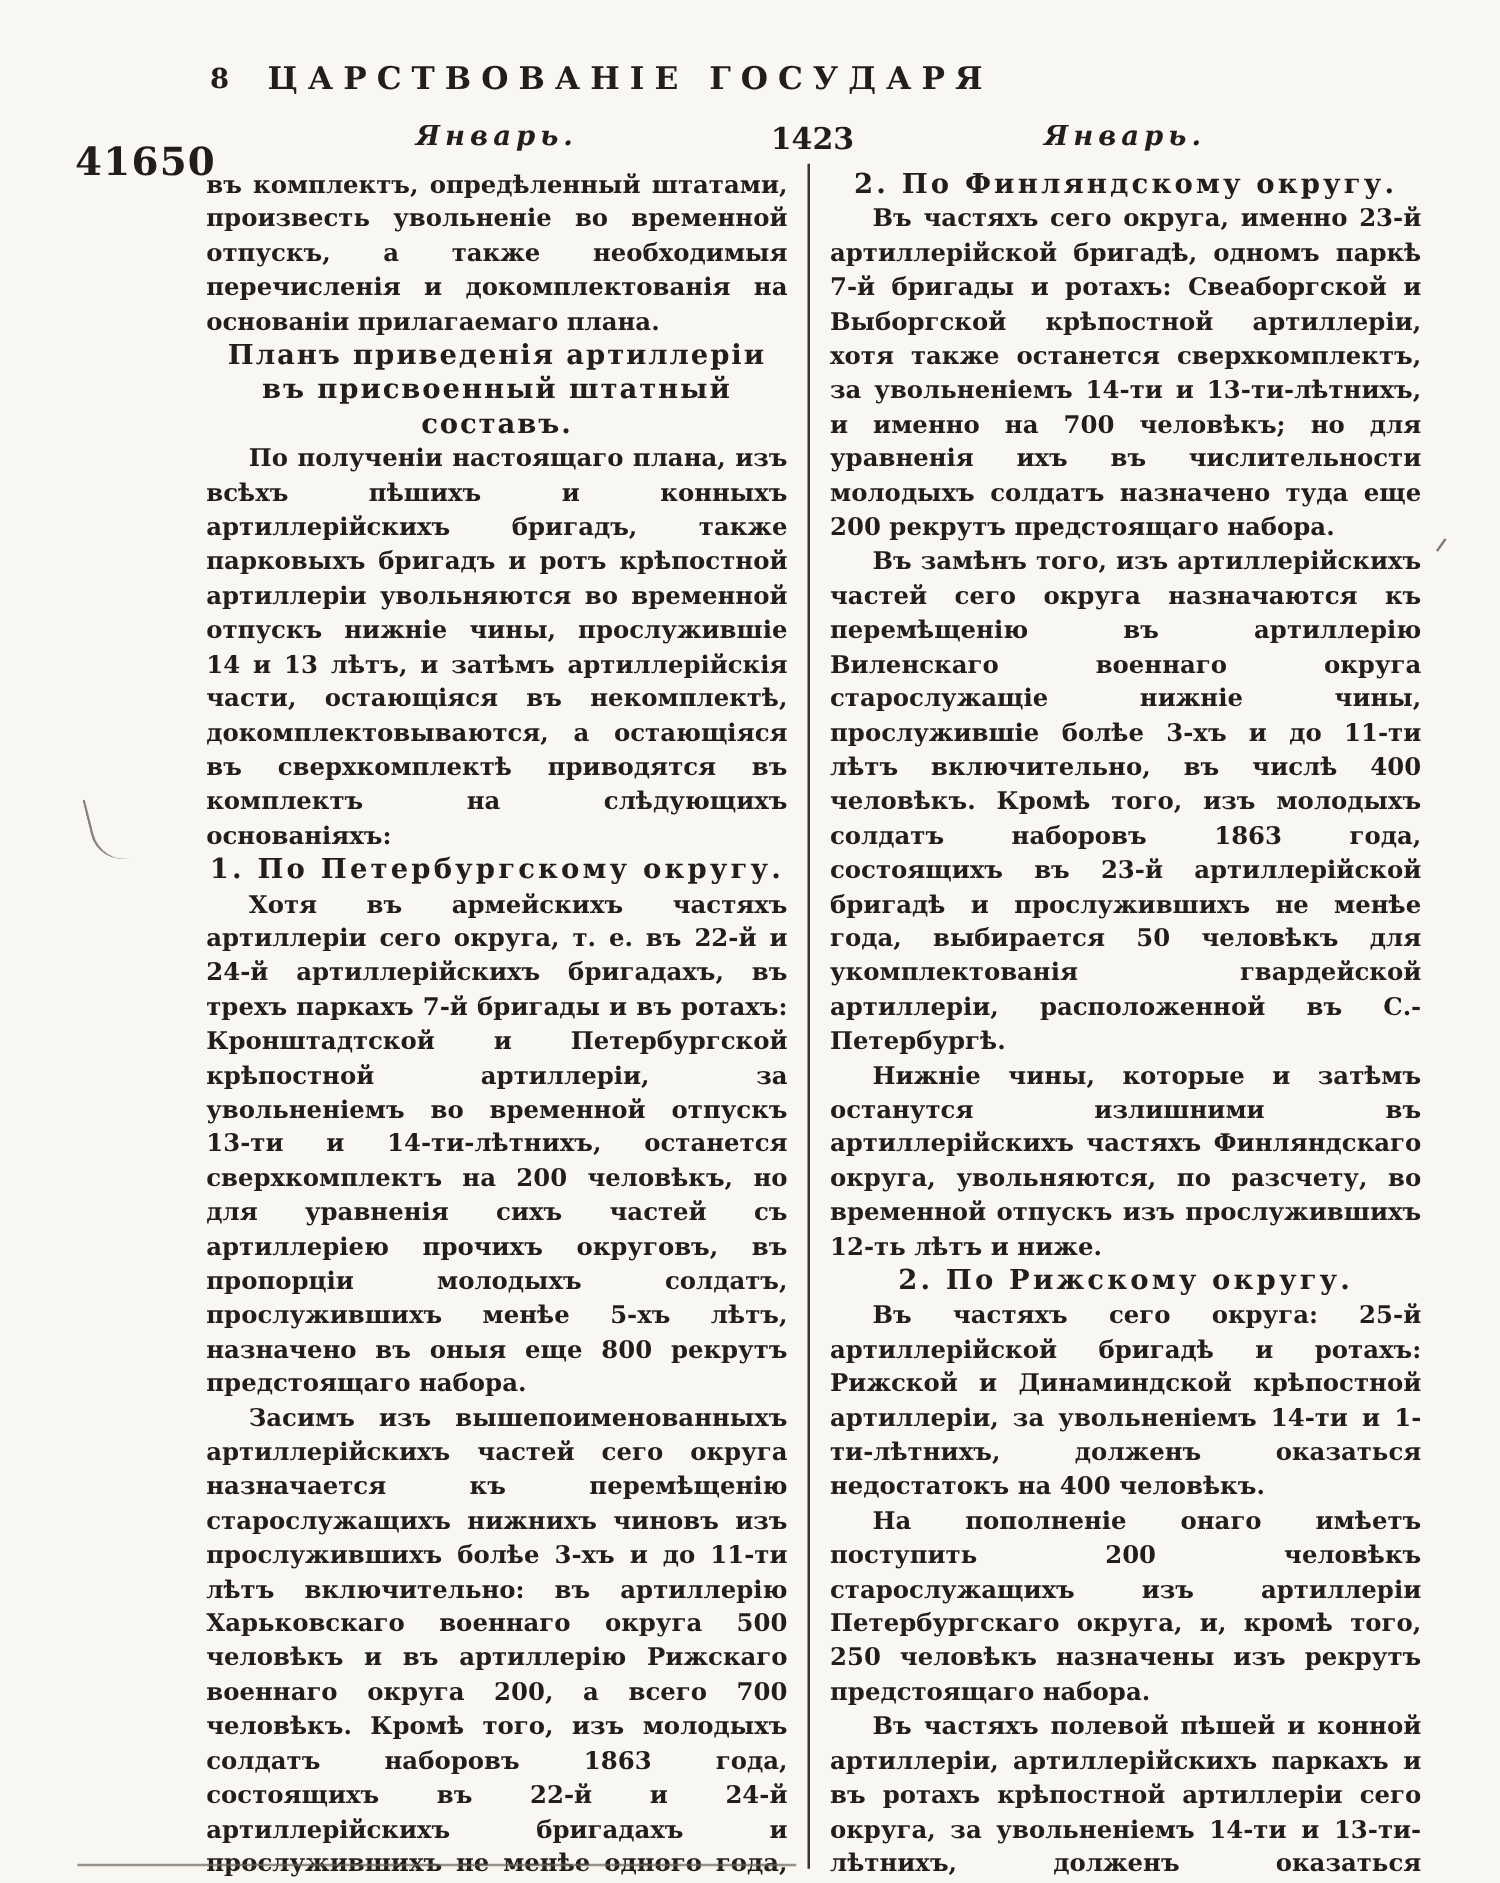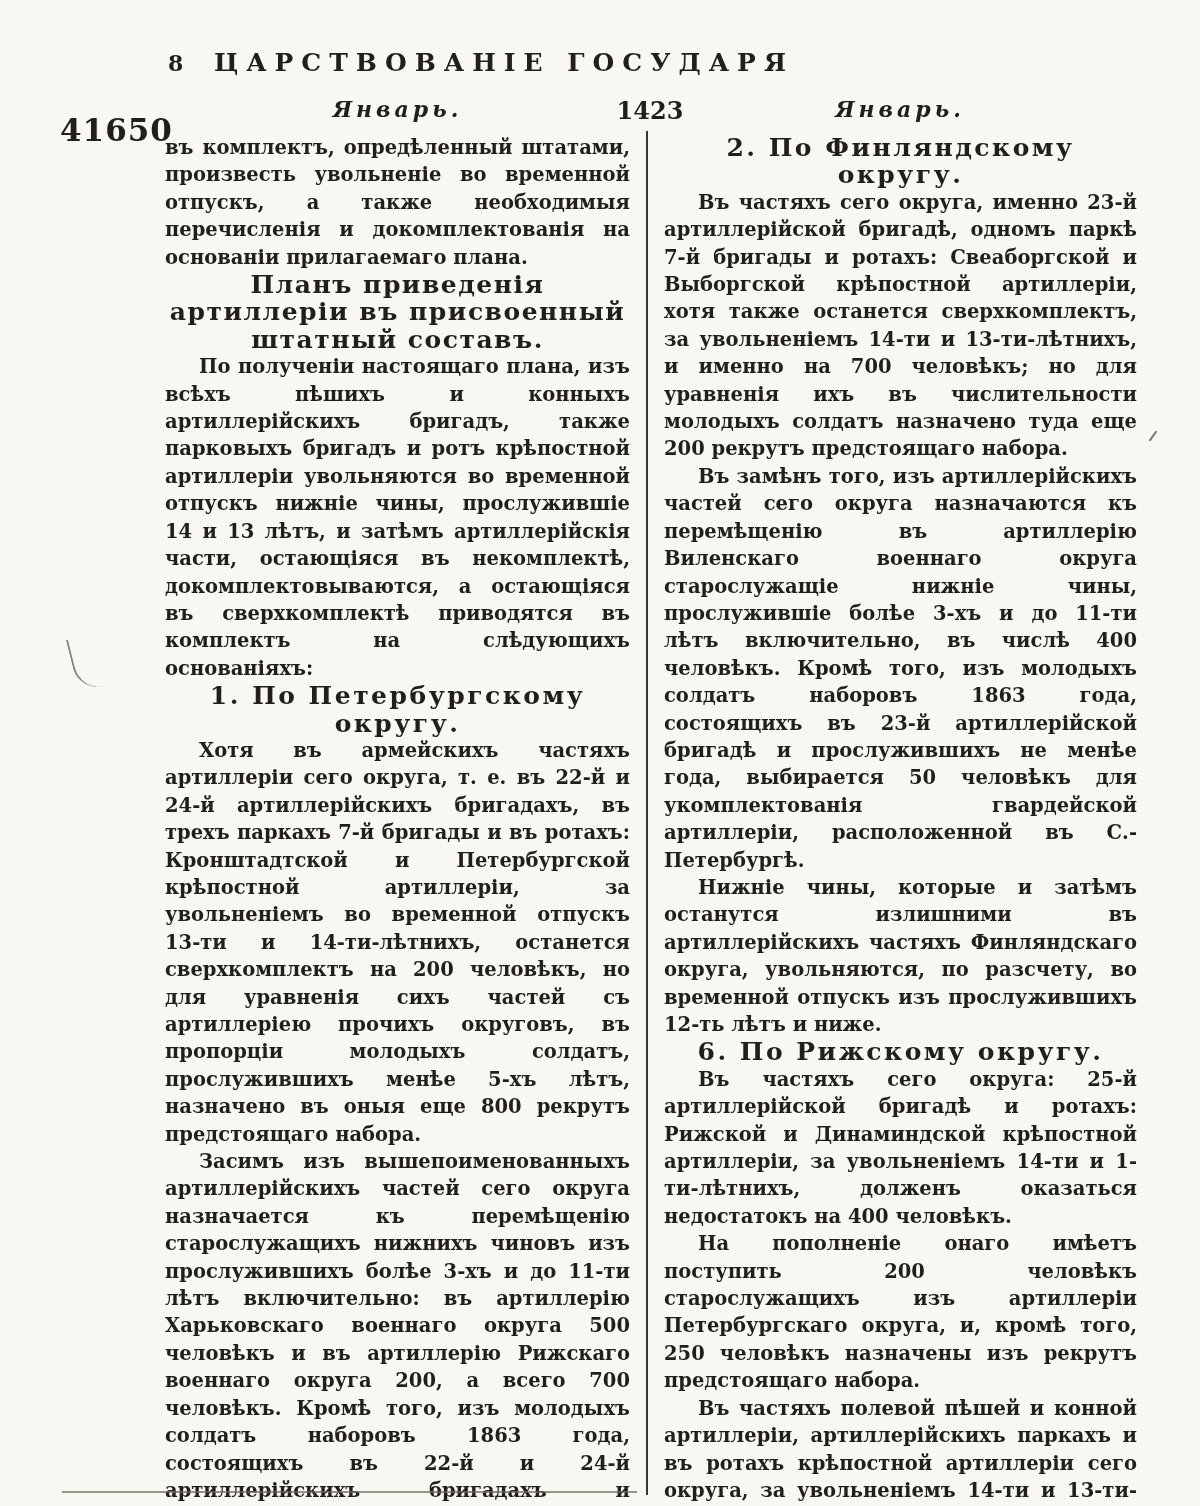--- a/index.html
+++ b/index.html
@@ -97,21 +97,21 @@
   }
   .para {
     margin: 0;
     text-indent: 34px;
   }
   .para.noindent {
     text-indent: 0;
   }
   .heading {
     margin: 0;
-    font-size: 25px;
+    font-size: 22px;
     font-weight: 700;
     text-align: center;
     text-indent: 0;
     letter-spacing: 2.5px;
   }
   .heading.plan {
     letter-spacing: 1.5px;
   }
   .artifact-bottom-line {
     position: absolute;
@@ -168,21 +168,21 @@
     <p class="para">Хотя въ армейскихъ частяхъ артиллеріи сего округа, т. е. въ 22-й и 24-й артиллерійскихъ бригадахъ, въ трехъ паркахъ 7-й бригады и въ ротахъ: Кронштадтской и Петербургской крѣпостной артиллеріи, за увольненіемъ во временной отпускъ 13-ти и 14-ти-лѣтнихъ, останется сверхкомплектъ на 200 человѣкъ, но для уравненія сихъ частей съ артиллеріею прочихъ округовъ, въ пропорціи молодыхъ солдатъ, прослужившихъ менѣе 5-хъ лѣтъ, назначено въ оныя еще 800 рекрутъ предстоящаго набора.</p>
     <p class="para">Засимъ изъ вышепоименованныхъ артиллерійскихъ частей сего округа назначается къ перемѣщенію старослужащихъ нижнихъ чиновъ изъ прослужившихъ болѣе 3-хъ и до 11-ти лѣтъ включительно: въ артиллерію Харьковскаго военнаго округа 500 человѣкъ и въ артиллерію Рижскаго военнаго округа 200, а всего 700 человѣкъ. Кромѣ того, изъ молодыхъ солдатъ наборовъ 1863 года, состоящихъ въ 22-й и 24-й артиллерійскихъ бригадахъ и прослужившихъ не менѣе одного года, выбираются 100 человѣкъ для укомплектованія гвардейской артиллеріи, въ С.-Петербургѣ расположенной.</p>
 
   </div>
 
   <div class="col col-right">
     <h3 class="heading">2. По Финляндскому округу.</h3>
     <p class="para">Въ частяхъ сего округа, именно 23-й артиллерійской бригадѣ, одномъ паркѣ 7-й бригады и ротахъ: Свеаборгской и Выборгской крѣпостной артиллеріи, хотя также останется сверхкомплектъ, за увольненіемъ 14-ти и 13-ти-лѣтнихъ, и именно на 700 человѣкъ; но для уравненія ихъ въ числительности молодыхъ солдатъ назначено туда еще 200 рекрутъ предстоящаго набора.</p>
     <p class="para">Въ замѣнъ того, изъ артиллерійскихъ частей сего округа назначаются къ перемѣщенію въ артиллерію Виленскаго военнаго округа старослужащіе нижніе чины, прослужившіе болѣе 3-хъ и до 11-ти лѣтъ включительно, въ числѣ 400 человѣкъ. Кромѣ того, изъ молодыхъ солдатъ наборовъ 1863 года, состоящихъ въ 23-й артиллерійской бригадѣ и прослужившихъ не менѣе года, выбирается 50 человѣкъ для укомплектованія гвардейской артиллеріи, расположенной въ С.-Петербургѣ.</p>
     <p class="para">Нижніе чины, которые и затѣмъ останутся излишними въ артиллерійскихъ частяхъ Финляндскаго округа, увольняются, по разсчету, во временной отпускъ изъ прослужившихъ 12-ть лѣтъ и ниже.</p>
-    <h3 class="heading">6. По Рижскому округу.</h3>
+    <h3 class="heading">2. По Рижскому округу.</h3>
     <p class="para">Въ частяхъ сего округа: 25-й артиллерійской бригадѣ и ротахъ: Рижской и Динаминдской крѣпостной артиллеріи, за увольненіемъ 14-ти и 1-ти-лѣтнихъ, долженъ оказаться недостатокъ на 400 человѣкъ.</p>
     <p class="para">На пополненіе онаго имѣетъ поступить 200 человѣкъ старослужащихъ изъ артиллеріи Петербургскаго округа, и, кромѣ того, 250 человѣкъ назначены изъ рекрутъ предстоящаго набора.</p>
     <p class="para">Въ частяхъ полевой пѣшей и конной артиллеріи, артиллерійскихъ паркахъ и въ ротахъ крѣпостной артиллеріи сего округа, за увольненіемъ 14-ти и 13-ти-лѣтнихъ, долженъ оказаться недостатокъ на 1.376 человѣкъ.</p>
 
   </div>
 
   <div class="artifact-squiggle"></div>
   <div class="artifact-right-mark"></div>
   <div class="artifact-bottom-line"></div>
 

